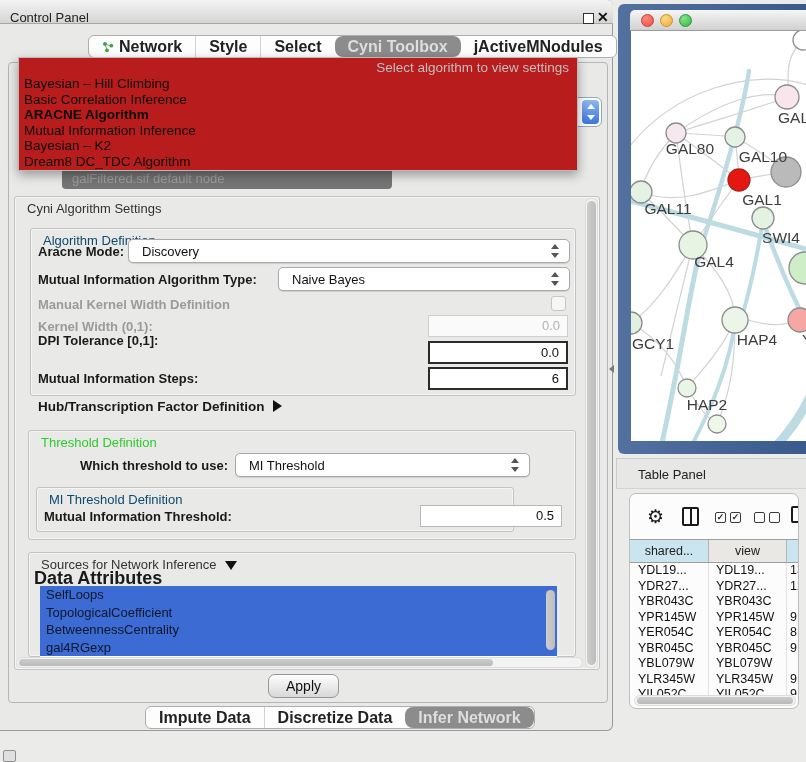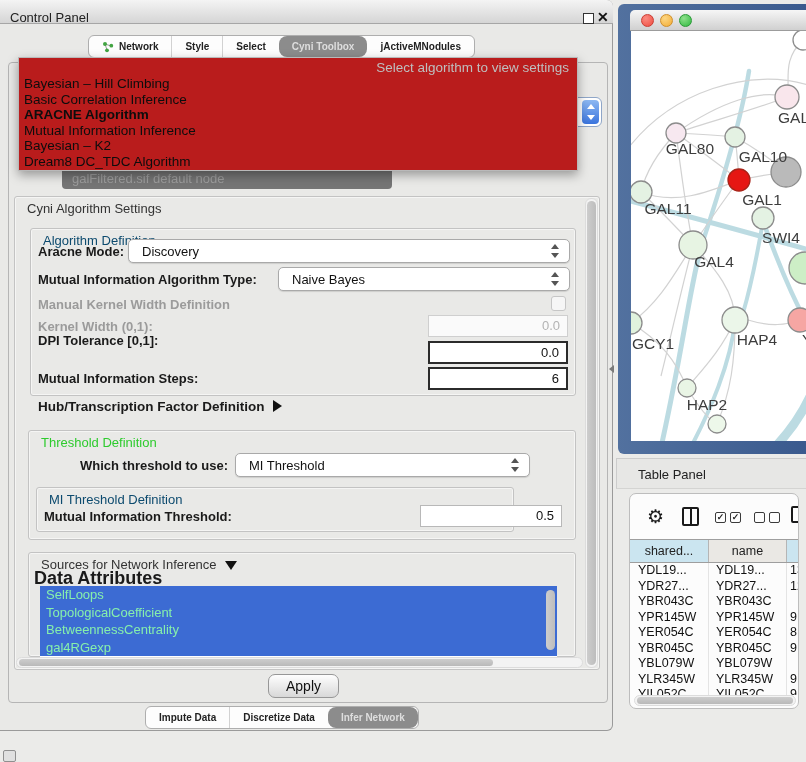--- a/index.html
+++ b/index.html
@@ -15,21 +15,21 @@
                border-bottom:1px solid #a6a6a6;border-radius:0 6px 0 0;box-sizing:border-box;}
   .cp-title{left:10px;top:10px;font-size:13px;color:#222;}
   .float-box{left:583px;top:13px;width:9px;height:9px;border:1.5px solid #333;background:#fff;}
   .close-x{left:597px;top:9px;font-size:14px;font-weight:bold;color:#111;}
   
   .content-box{left:8px;top:62px;width:600px;height:641px;border:1px solid #b5b5b5;
                border-radius:4px;background:#e9e9e7;box-sizing:border-box;}
   
   .tabbar{left:88px;top:35px;height:23px;display:flex;align-items:stretch;
           background:#fdfdfd;border:1px solid #aeaeae;border-radius:6px;overflow:hidden;box-sizing:border-box;}
-  .tab{display:flex;align-items:center;padding:0 13px;font-size:10px;font-weight:600;color:#222;
+  .tab{display:flex;align-items:center;padding:0 13px;font-size:16px;font-weight:600;color:#222;
        border-left:1px solid #d2d2d2;}
   .tab:first-child{border-left:none;}
   .tab.sel{background:#8c8c8c;color:#dedede;border-left:none;border-radius:8px;}
   .tab.aftersel{border-left:none;}
   .net-ico{width:12px;height:12px;margin-right:5px;}
   
   .popup{left:18px;top:57px;width:560px;height:114px;background:#b91c1c;
          border:1px solid #b9b9b9;box-shadow:0 4px 10px rgba(0,0,0,.35);z-index:30;box-sizing:border-box;}
   .popup-ph{position:absolute;top:2px;right:8px;font-size:13.5px;color:#bfbfbf;}
   .algo-item{height:15.5px;line-height:15.5px;padding-left:5px;font-size:13.5px;color:#0d0d0d;white-space:nowrap;}
@@ -67,21 +67,21 @@
   .field.strong{border:2px solid #2b2b2b;line-height:19px;}
   .field.dis{background:#fafafa;color:#b3b3b3;border-color:#cfcfcf;}
   .checkbox{width:15px;height:15px;background:#f6f6f6;border:1px solid #c6c6c6;border-radius:3px;box-sizing:border-box;}
   .tri-right{display:inline-block;width:0;height:0;border-top:6px solid transparent;border-bottom:6px solid transparent;
              border-left:9px solid #111;margin-left:8px;vertical-align:-1px;}
   .tri-down{display:inline-block;width:0;height:0;border-left:6.5px solid transparent;border-right:6.5px solid transparent;
             border-top:9px solid #111;margin-left:8px;vertical-align:-1px;}
   .subhdr{font-size:13.5px;color:#1a1a1a;font-weight:700;}
   
   .attr-list{background:#fff;overflow:hidden;}
-  .attr-item{height:17.5px;line-height:17.5px;background:#3c6bd3;color:#86efac;font-size:13px;padding-left:6px;}
+  .attr-item{height:17.5px;line-height:17.5px;background:#3c6bd3;color:#0f172a;font-size:13px;padding-left:6px;}
   
   .sb-track-v{background:#f3f3f3;border:1px solid #dcdcdc;border-radius:6px;box-sizing:border-box;}
   .sb-thumb{background:linear-gradient(90deg,#cdcdcd,#bdbdbd);border-radius:5px;}
   .sb-track-h{background:#f3f3f3;border:1px solid #dcdcdc;border-radius:6px;box-sizing:border-box;}
   .sb-thumb-h{background:linear-gradient(#cdcdcd,#b9b9b9);border-radius:5px;}
   
   .apply-btn{left:268px;top:674px;width:71px;height:24px;border:1px solid #979797;border-radius:7px;
              background:linear-gradient(#fefefe,#d8d8d8);font-size:14px;color:#111;
              display:flex;align-items:center;justify-content:center;box-sizing:border-box;}
   .btabbar{left:145px;top:706px;height:23px;display:flex;background:#fdfdfd;border:1px solid #aeaeae;
@@ -335,21 +335,21 @@
 <div class="abs tpanel">
   <div class="gear abs" style="left:17px;top:13px;">⚙</div>
   <div class="colico abs" style="left:52px;top:13px;"></div>
   <div class="cb abs" style="left:85px;top:18px;">✓</div>
   <div class="cb abs" style="left:100px;top:18px;">✓</div>
   <div class="cb abs" style="left:124px;top:18px;"></div>
   <div class="cb abs" style="left:139px;top:18px;"></div>
   <div class="docico abs" style="left:161px;top:12px;"></div>
   <div class="th-row">
     <div class="th c1">shared...</div>
-    <div class="th c2">name</div>
+    <div class="th c2">view</div>
     <div class="th c3"></div>
   </div>
   <div id="table-rows">
       <div class="tr">
         <div class="td1">YDL19...</div>
         <div class="td2">YDL19...</div>
         <div class="td3">13</div>
       </div>
       <div class="tr">
         <div class="td1">YDR27...</div>

